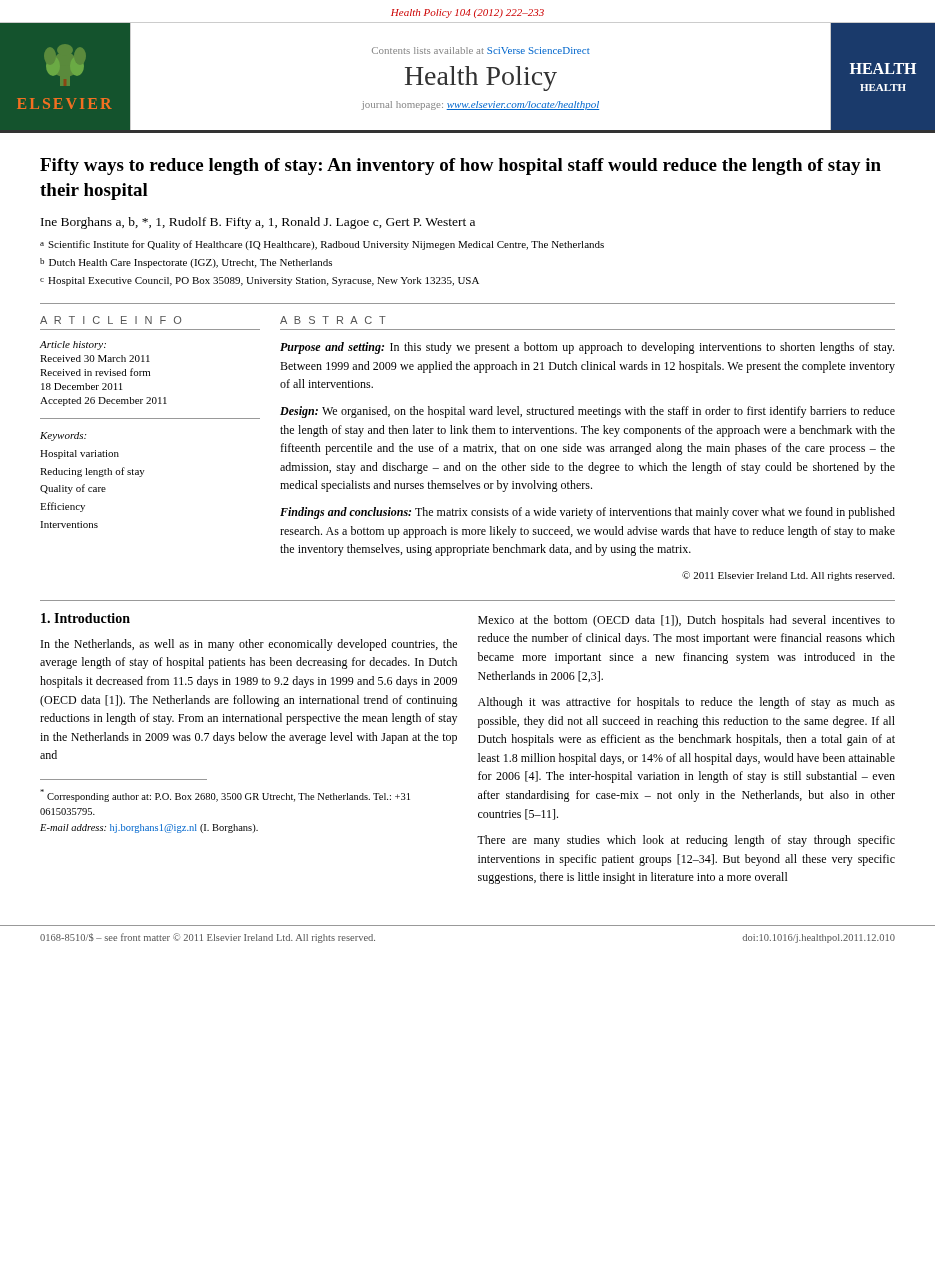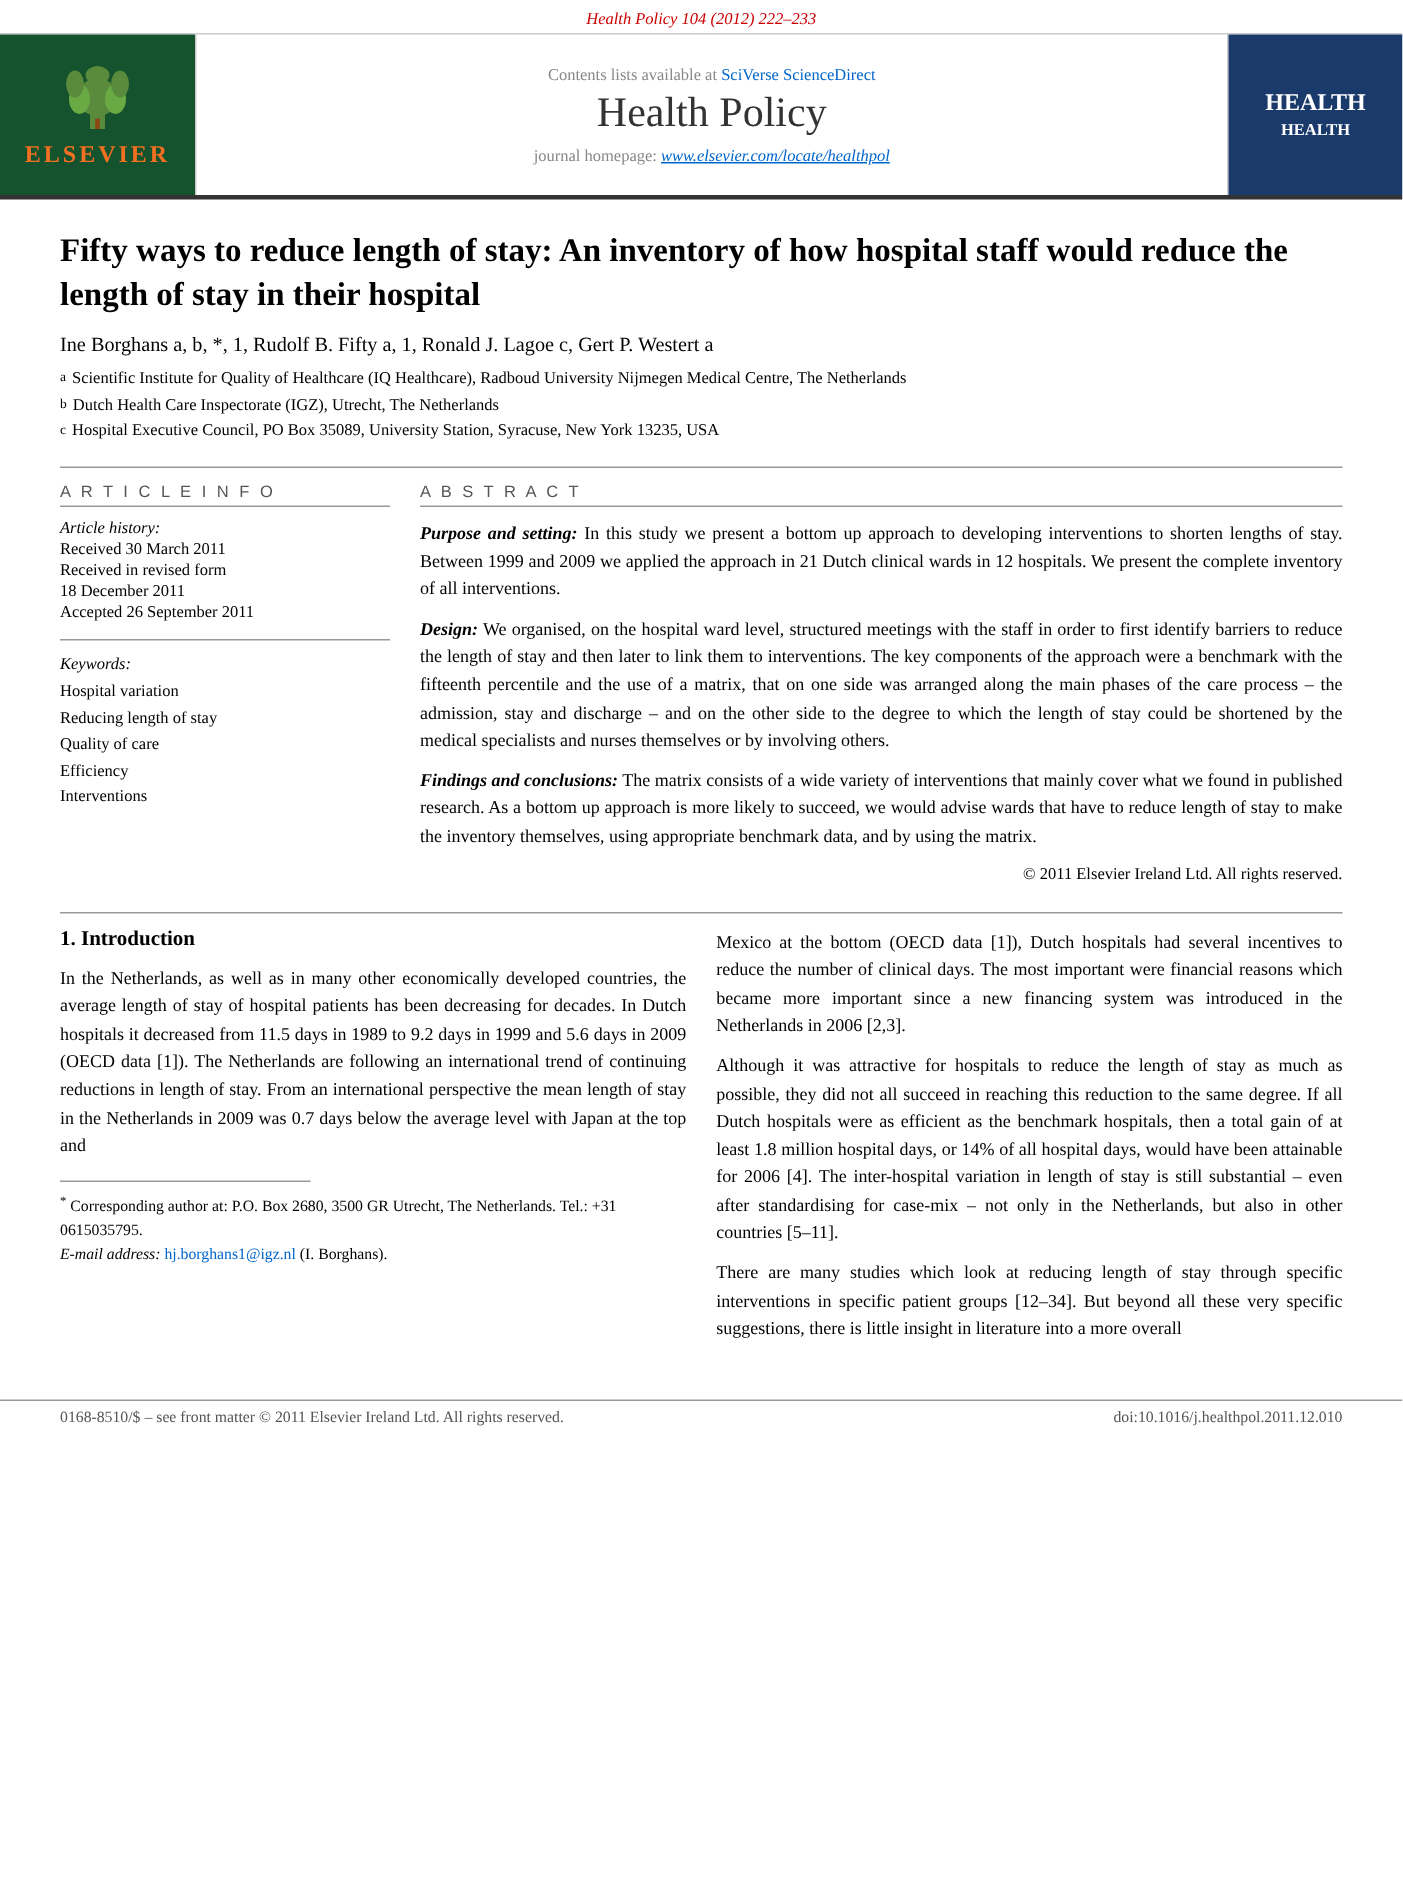--- a/index.html
+++ b/index.html
@@ -83,21 +83,21 @@
     }
     .journal-homepage {
       font-size: 11px;
       color: #888;
     }
     .journal-homepage a {
       color: #0066cc;
       font-style: italic;
     }
     .journal-header-right {
-      width: 116px;
+      width: 104px;
       background: #1a3a6b;
       display: flex;
       align-items: center;
       justify-content: center;
       padding: 8px;
     }
     .health-policy-badge {
       color: #fff;
       text-align: center;
       font-size: 11px;
@@ -109,21 +109,21 @@
       display: block;
     }
 
     
     .article-container {
       padding: 20px 40px;
     }
 
     
     .article-title {
-      font-size: 22px;
+      font-size: 19px;
       font-weight: bold;
       color: #000;
       line-height: 1.3;
       margin-bottom: 12px;
       font-family: 'Times New Roman', serif;
     }
 
     
     .authors {
       font-size: 13.5px;
@@ -354,21 +354,21 @@
 
   <div class="two-col">
 
     <div class="col-left">
       <div class="section-heading">A R T I C L E   I N F O</div>
       <div class="article-history">
         <label>Article history:</label>
         <div class="date-item">Received 30 March 2011</div>
         <div class="date-item">Received in revised form</div>
         <div class="date-item">18 December 2011</div>
-        <div class="date-item">Accepted 26 September 2011</div>
+        <div class="date-item">Accepted 26 December 2011</div>
       </div>
       <div class="keywords-section">
         <hr class="section-divider">
         <div class="keywords-label">Keywords:</div>
         <div class="keyword-item">Hospital variation</div>
         <div class="keyword-item">Reducing length of stay</div>
         <div class="keyword-item">Quality of care</div>
         <div class="keyword-item">Efficiency</div>
         <div class="keyword-item">Interventions</div>
       </div>

